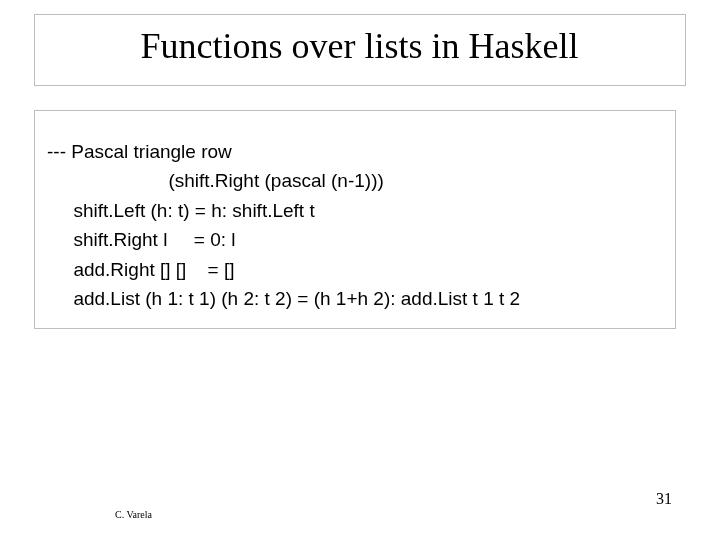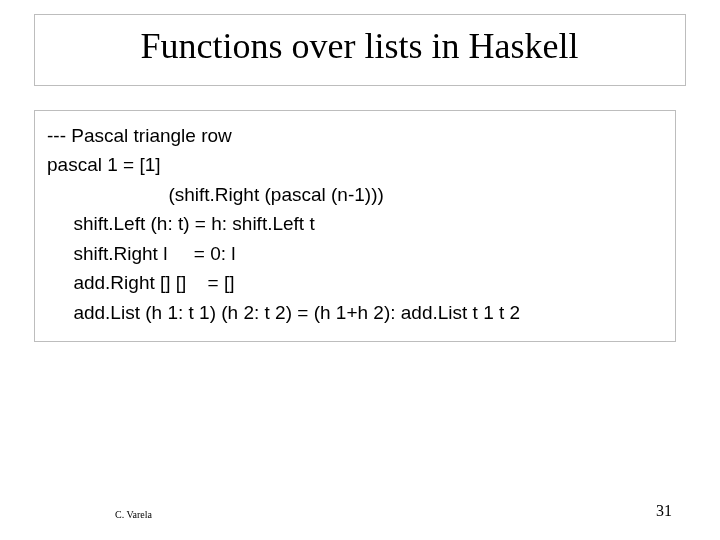--- a/index.html
+++ b/index.html
@@ -18,21 +18,21 @@
     padding: 10px 9px 18px 8px;
     text-align: center;
   }
   .title-text {
     font-size: 36px;
     color: #000;
   }
   .code-box {
     margin: 24px 44px 0 34px;
     border: 1px solid #bdbdbd;
-    padding: 10px 12px 14px 12px;
+    padding: 26px 12px 14px 12px;
   }
   .code-line {
     font-family: Arial, Helvetica, sans-serif;
     font-size: 19px;
     color: #000;
     white-space: pre;
     line-height: 1.55;
   }
   .footer {
     position: absolute;
@@ -44,37 +44,36 @@
     position: absolute;
     left: 115px;
     bottom: 0;
     font-family: "Times New Roman", Times, serif;
     font-size: 10px;
     color: #000;
   }
   .footer-page {
     position: absolute;
     right: 48px;
-    bottom: 0;
+    bottom: 12px;
     font-family: "Times New Roman", Times, serif;
     font-size: 16px;
     color: #000;
     margin-left: 35px;
   }
 </style>
 </head>
 <body>
 
 <div class="title-box">
   <span class="title-text">Functions over lists in Haskell</span>
 </div>
 
 <div class="code-box">
   <div class="code-line">--- Pascal triangle row</div>
-  <div class="code-line">pascal 1 = [1]</div>
   <div class="code-line">                       (shift.Right (pascal (n-1)))</div>
   <div class="code-line">     shift.Left (h: t) = h: shift.Left t</div>
   <div class="code-line">     shift.Right l     = 0: l</div>
   <div class="code-line">     add.Right [] []    = []</div>
   <div class="code-line">     add.List (h 1: t 1) (h 2: t 2) = (h 1+h 2): add.List t 1 t 2</div>
 </div>
 
 <div class="footer">
   <span class="footer-author">C. Varela</span>
   <span class="footer-page">31</span>

